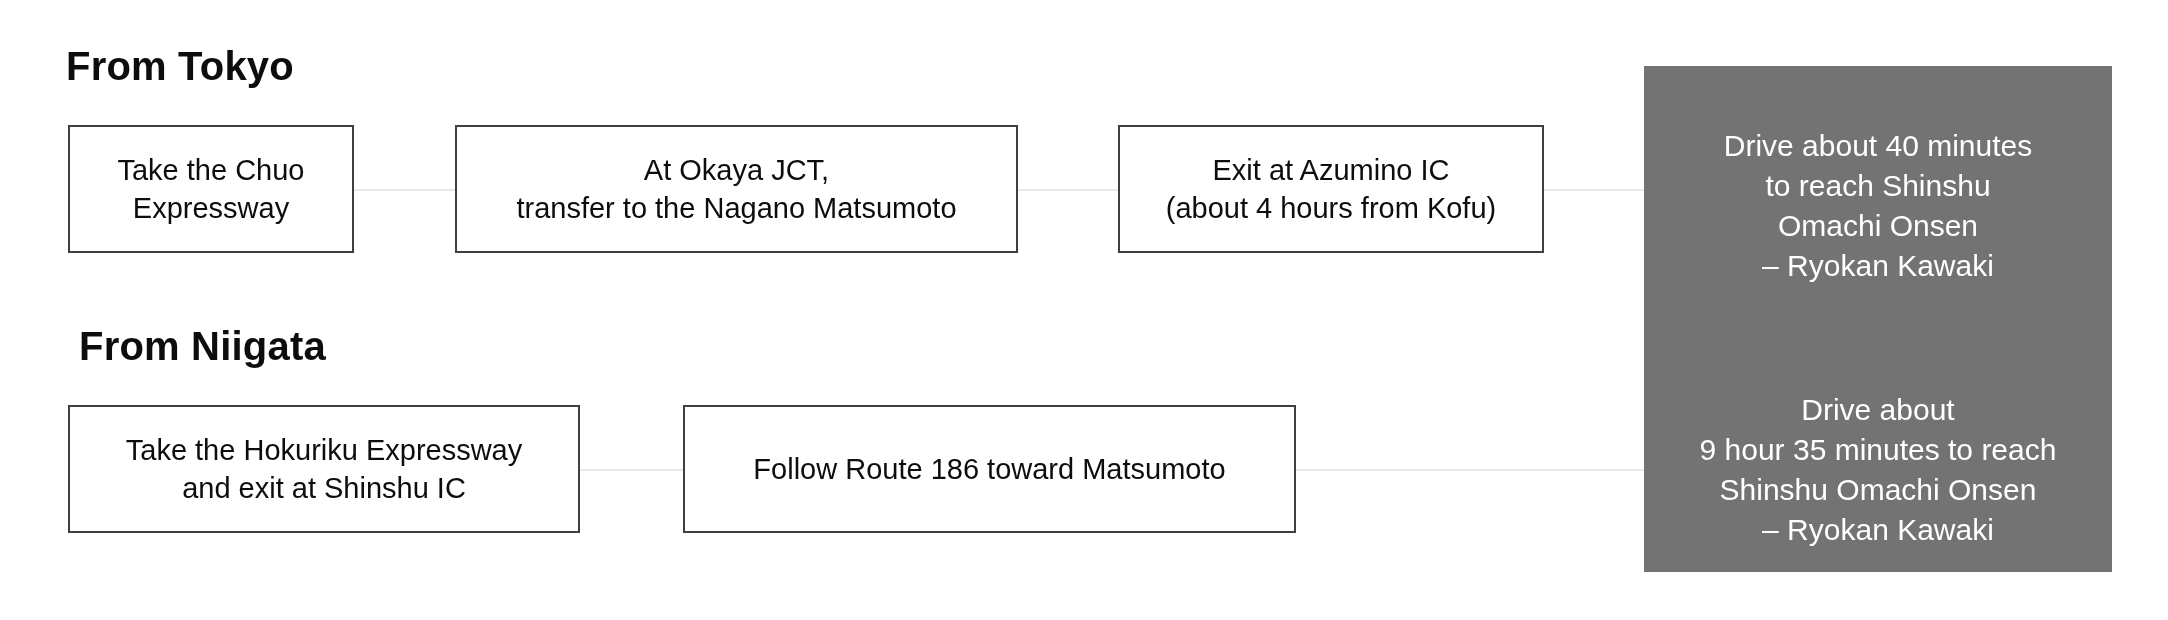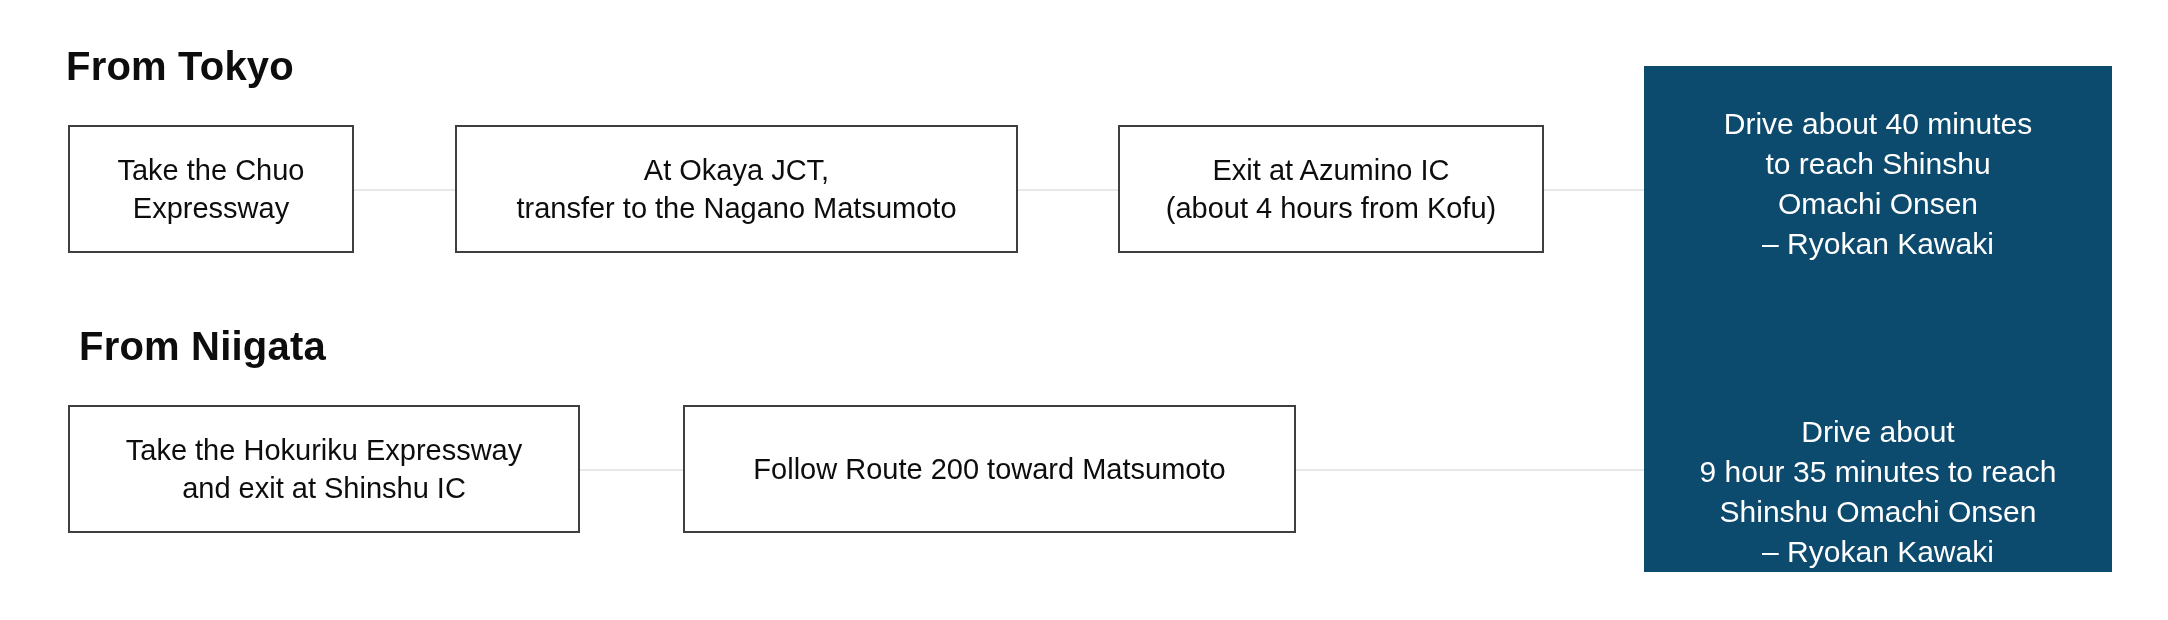--- a/index.html
+++ b/index.html
@@ -74,24 +74,24 @@
   #conn-4 { left: 580px;  top: 469px; width: 103px; }
   #conn-5 { left: 1296px; top: 469px; width: 348px; }
 
   
   #dest-panel {
     position: absolute;
     left: 1644px;
     top: 66px;
     width: 468px;
     height: 506px;
-    background: #0c4a6e;
+    background: #737373;
     display: flex;
     flex-direction: column;
-    justify-content: space-between;
+    justify-content: center;
     align-items: center;
   }
   .dest-block {
     width: 100%;
     box-sizing: border-box;
     text-align: center;
     color: #ffffff;
     font-size: 30px;
     line-height: 1.33;
     padding: 0 14px;
@@ -131,21 +131,21 @@
   <div class="section-heading" id="heading-niigata">From Niigata</div>
 
   <div class="proc-box" id="box-hokuriku">
     <span class="txt" style="white-space:pre-line;">Take the Hokuriku Expressway
 and exit at Shinshu IC</span>
   </div>
 
   <div class="connector" id="conn-4"></div>
 
   <div class="proc-box" id="box-route148">
-    <span class="txt" style="white-space:pre-line;">Follow Route 200 toward Matsumoto</span>
+    <span class="txt" style="white-space:pre-line;">Follow Route 186 toward Matsumoto</span>
   </div>
 
   <div class="connector" id="conn-5"></div>
 
   <div id="dest-panel">
     <div class="dest-block" id="dest-block-tokyo">Drive about 40 minutes
 to reach Shinshu
 Omachi Onsen
 – Ryokan Kawaki</div>
     <div class="dest-block" id="dest-block-niigata">Drive about

